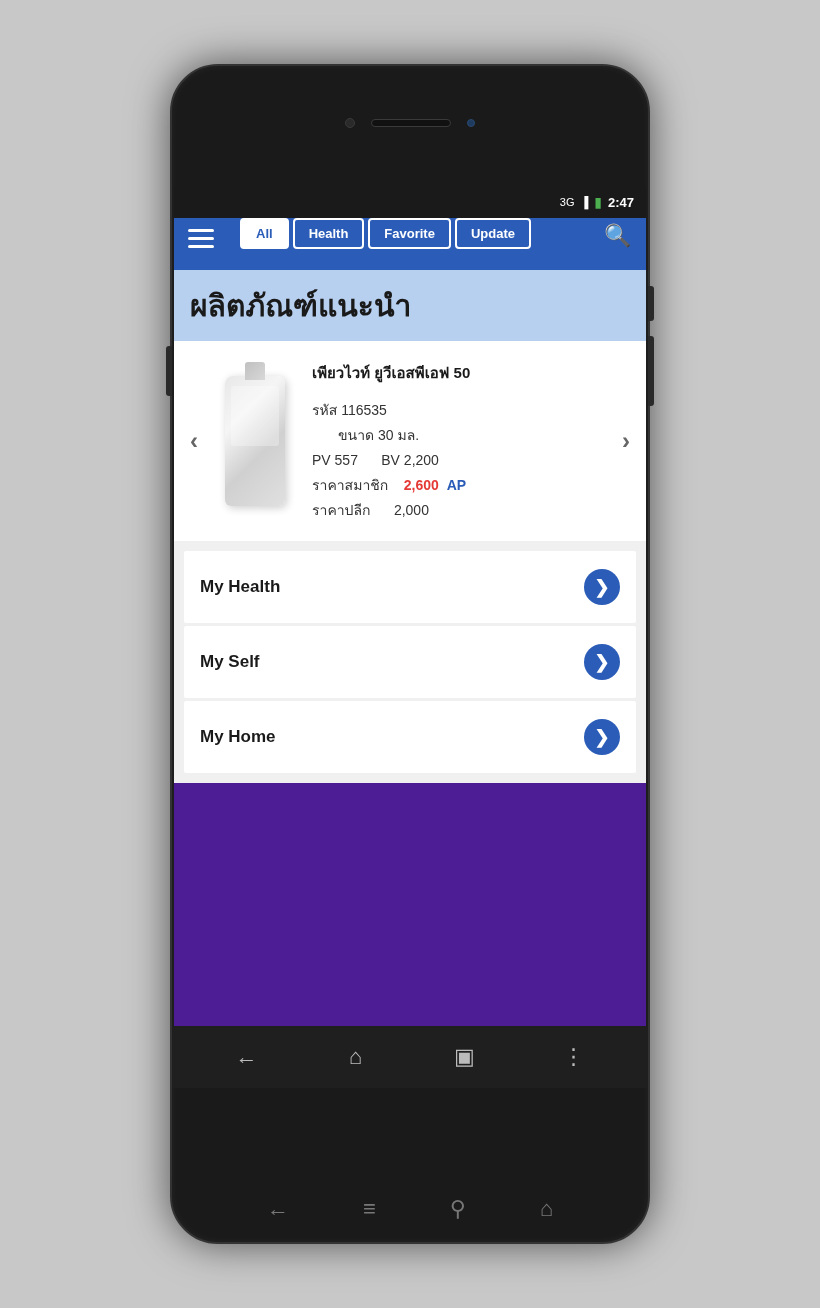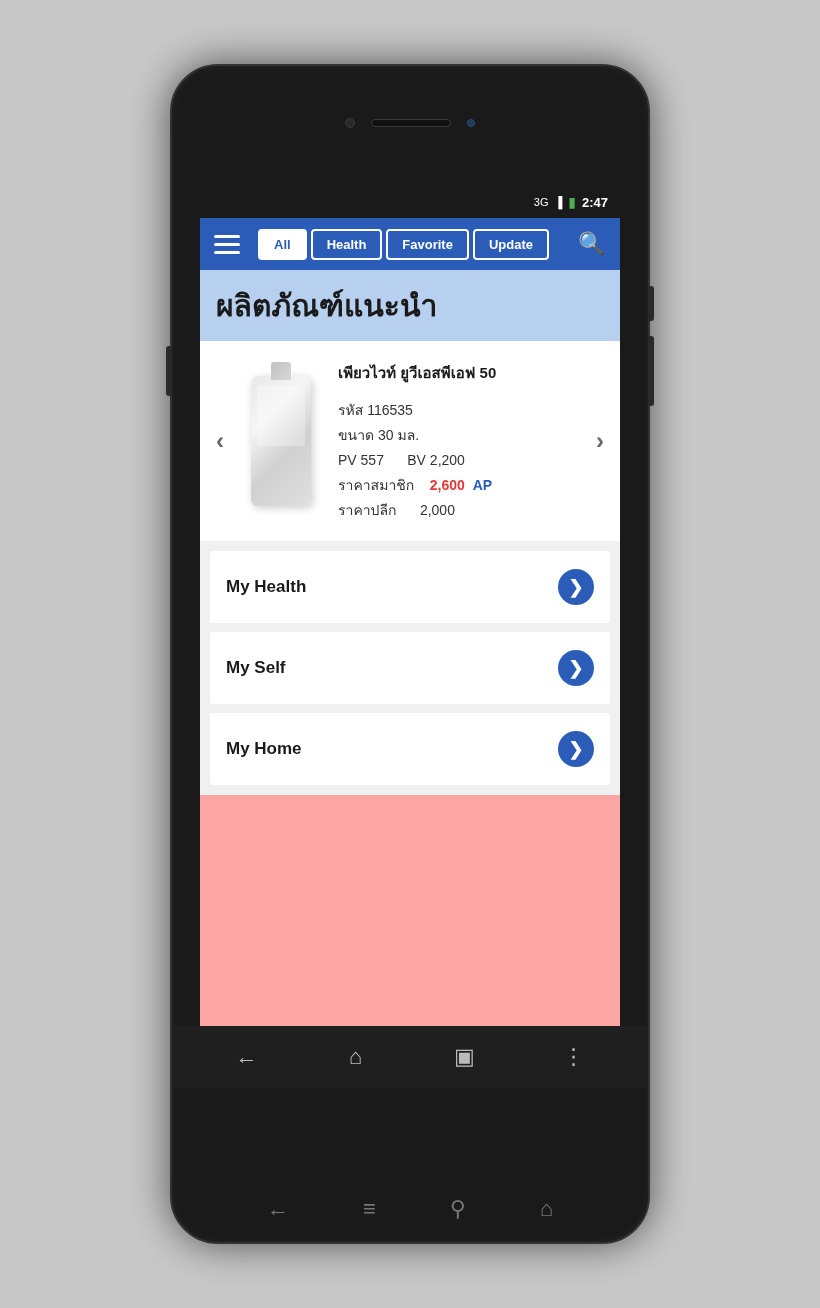--- a/index.html
+++ b/index.html
@@ -59,23 +59,23 @@
     .sensor-dot {
       width: 8px;
       height: 8px;
       border-radius: 50%;
       background: #1e3a5f;
       border: 1px solid #2a4a6f;
     }
 
     
     .screen {
-      width: 420px;
+      width: 472px;
       height: 840px;
-      background: #fca5a5;
+      background: #4c1d95;
       overflow: hidden;
       position: relative;
     }
 
     
     .status-bar {
       background: #1a1a1a;
       height: 32px;
       display: flex;
       align-items: center;
@@ -95,23 +95,23 @@
     .battery-icon {
       color: #4caf50;
       font-size: 14px;
     }
 
     
     .nav-bar {
       background: #2a5cb8;
       height: 52px;
       display: flex;
-      align-items: center;
+      align-items: flex-start;
       padding: 0 10px;
-      gap: 8px;
+      gap: 16px;
     }
     .hamburger-btn {
       width: 40px;
       height: 40px;
       display: flex;
       flex-direction: column;
       justify-content: center;
       gap: 5px;
       cursor: pointer;
       padding: 4px;
@@ -221,21 +221,21 @@
       line-height: 1.8;
       color: #1a1a1a;
     }
     .product-name {
       font-weight: bold;
       font-size: 15px;
       color: #1a1a1a;
       margin-bottom: 12px;
     }
     .product-code { color: #333; }
-    .product-size { color: #333; }
+    .product-size { color: #333; margin-left: 26px; }
     .product-pv { color: #333; }
     .product-member-price { color: #333; }
     .price-red { color: #e53935; font-weight: bold; }
     .price-ap { color: #2a5cb8; font-weight: bold; }
     .product-retail { color: #333; }
 
     
     .products-header {
       background: #b8d0f0;
       padding: 12px 16px;
@@ -243,21 +243,21 @@
       font-weight: bold;
       color: #1a1a1a;
     }
 
     
     .category-list {
       background: #f0f0f0;
       padding: 10px;
       display: flex;
       flex-direction: column;
-      gap: 9px;
+      gap: 3px;
     }
     .category-item {
       background: white;
       display: flex;
       align-items: center;
       justify-content: space-between;
       padding: 18px 16px;
       border-radius: 2px;
       cursor: pointer;
     }

